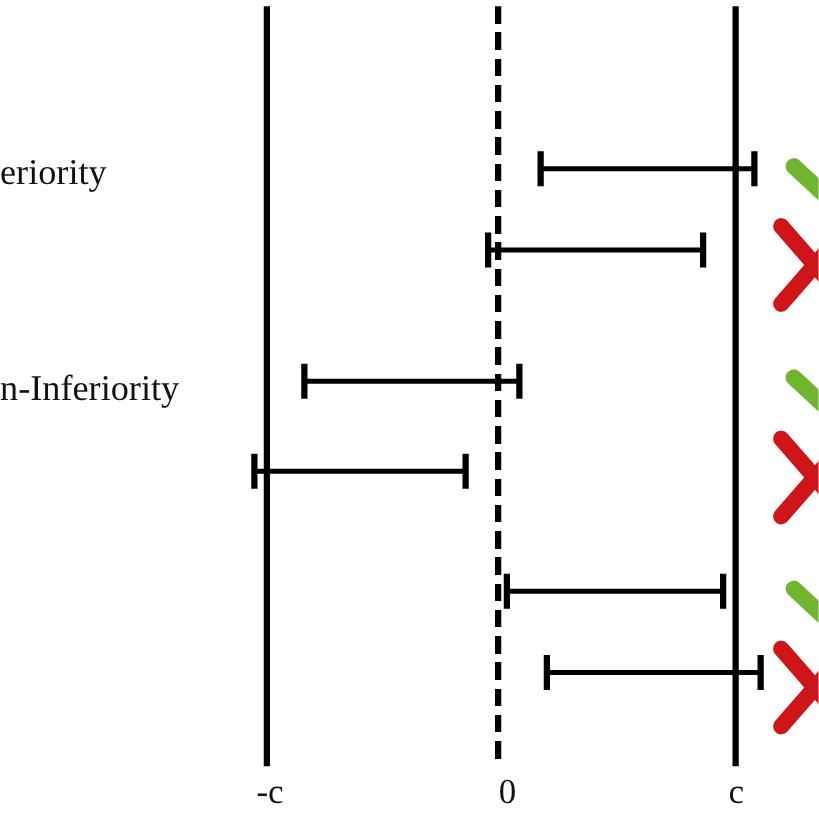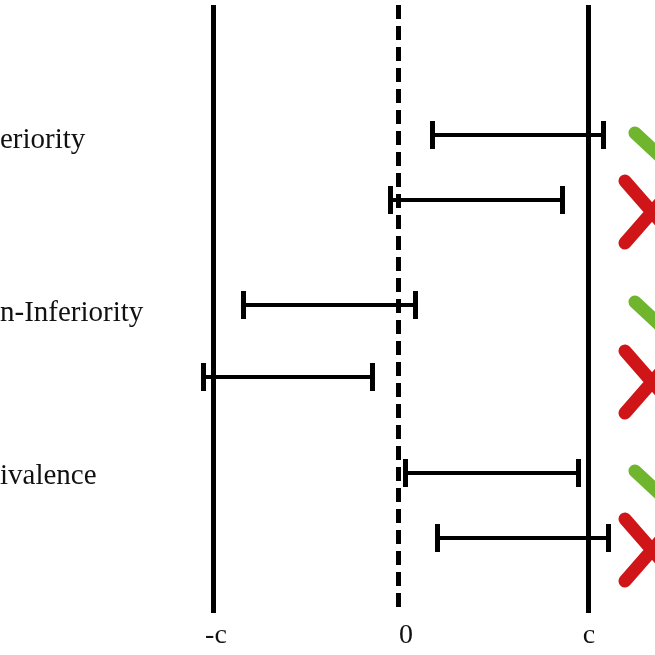--- a/index.html
+++ b/index.html
@@ -58,21 +58,20 @@
 
 <div id="canvas">
     <div class="vline solid" style="left: 211px; top: 5px; height: 608px;"></div>
     <div class="axis-label" style="left: 216px; top: 620px;">-c</div>
     <div class="vline dashed" style="left: 396px; top: 5px; height: 608px;"></div>
     <div class="axis-label" style="left: 406px; top: 620px;">0</div>
     <div class="vline solid" style="left: 586px; top: 5px; height: 608px;"></div>
     <div class="axis-label" style="left: 589px; top: 620px;">c</div>
     <div class="row-label" style="left: 0px; top: 124px;">eriority</div>
     <div class="row-label" style="left: 0px; top: 297px;">n-Inferiority</div>
-    <div class="row-label" style="left: 0px; top: 460px;">ivalence</div>
     <div class="ci-bar" style="left: 432px; top: 133px; width: 171px;"></div>
     <div class="ci-cap" style="left: 430px; top: 121px;"></div>
     <div class="ci-cap" style="left: 601px; top: 121px;"></div>
     <div class="ci-bar" style="left: 390px; top: 198px; width: 172px;"></div>
     <div class="ci-cap" style="left: 388px; top: 186px;"></div>
     <div class="ci-cap" style="left: 560px; top: 186px;"></div>
     <div class="ci-bar" style="left: 243px; top: 303px; width: 172px;"></div>
     <div class="ci-cap" style="left: 241px; top: 291px;"></div>
     <div class="ci-cap" style="left: 413px; top: 291px;"></div>
     <div class="ci-bar" style="left: 203px; top: 375px; width: 169px;"></div>

